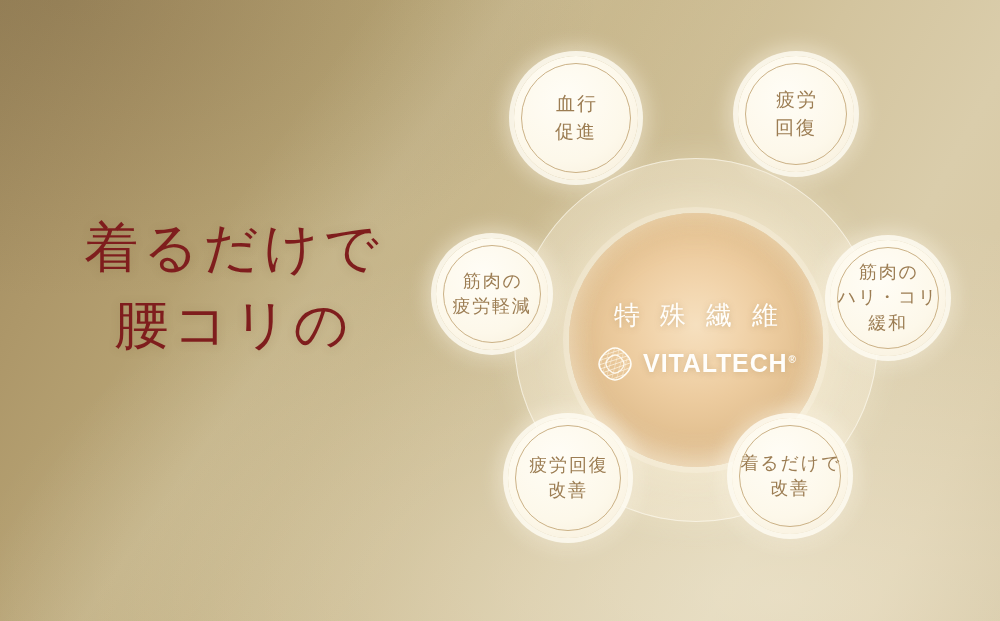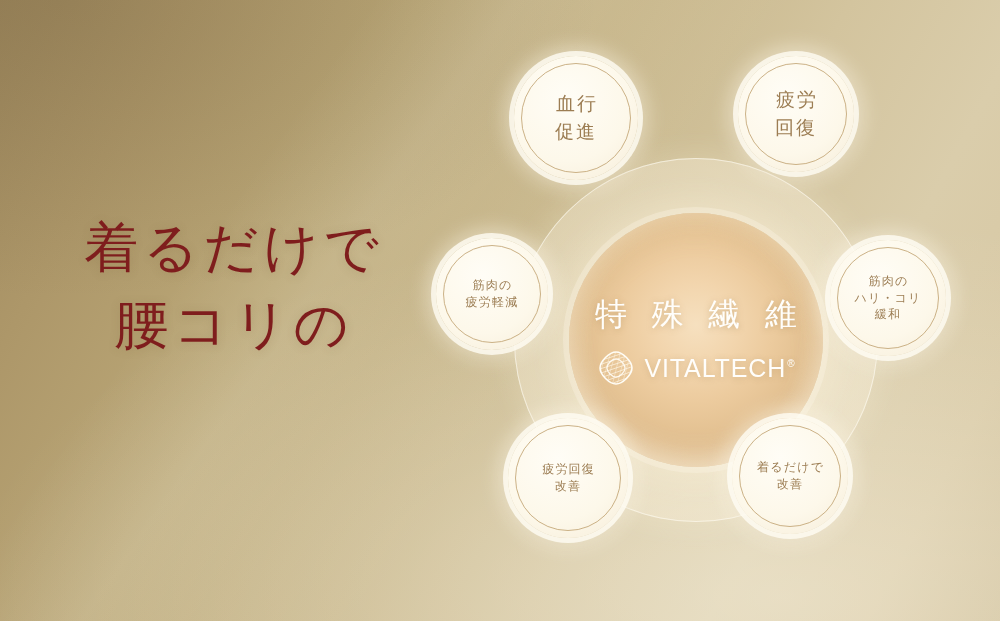--- a/index.html
+++ b/index.html
@@ -140,37 +140,37 @@
   .center-label{
     position:absolute;
     left:171px;top:185px;
     width:254px;height:254px;
     display:flex;flex-direction:column;
     align-items:center;justify-content:center;
     gap:12px;
   }
   .center-title{
     color:#fffefb;
-    font-size:32px;
+    font-size:26px;
     letter-spacing:.26em;
     text-indent:.26em;
     font-weight:400;
     text-shadow:0 1px 6px rgba(150,112,58,.35);
     white-space:nowrap;
   }
   .brand-row{
     display:flex;align-items:center;gap:9px;
   }
   .brand-mark{width:38px;height:38px;display:block;flex:0 0 auto;}
   .brand-text{
     color:#fffefb;
     font-family:"Liberation Sans","DejaVu Sans",sans-serif;
     font-size:25px;
     letter-spacing:.035em;
-    font-weight:400;
+    font-weight:700;
     text-shadow:0 1px 6px rgba(150,112,58,.30);
     white-space:nowrap;
     position:relative;
   }
   .brand-text .reg{
     font-size:10px;
     vertical-align:super;
     letter-spacing:0;
     margin-left:1px;
   }
@@ -204,21 +204,21 @@
     position:relative;
     color:#9c7d53;
     font-size:19px;
     line-height:1.45;
     letter-spacing:.10em;
     text-indent:.10em;
     text-align:center;
     white-space:pre-line;
     z-index:2;
   }
-  .bubble.b-small span{font-size:12px;line-height:1.4;}
+  .bubble.b-small span{font-size:18px;line-height:1.4;}
 
   
   .b-top-left   {left:116px; top:28px;  width:124px;height:124px;}
   .b-top-right  {left:340px; top:28px;  width:116px;height:116px;}
   .b-left       {left:38px;  top:210px; width:112px;height:112px;}
   .b-right      {left:432px; top:212px; width:116px;height:116px;}
   .b-bot-left   {left:110px; top:390px; width:120px;height:120px;}
   .b-bot-right  {left:334px; top:390px; width:116px;height:116px;}
 
   

